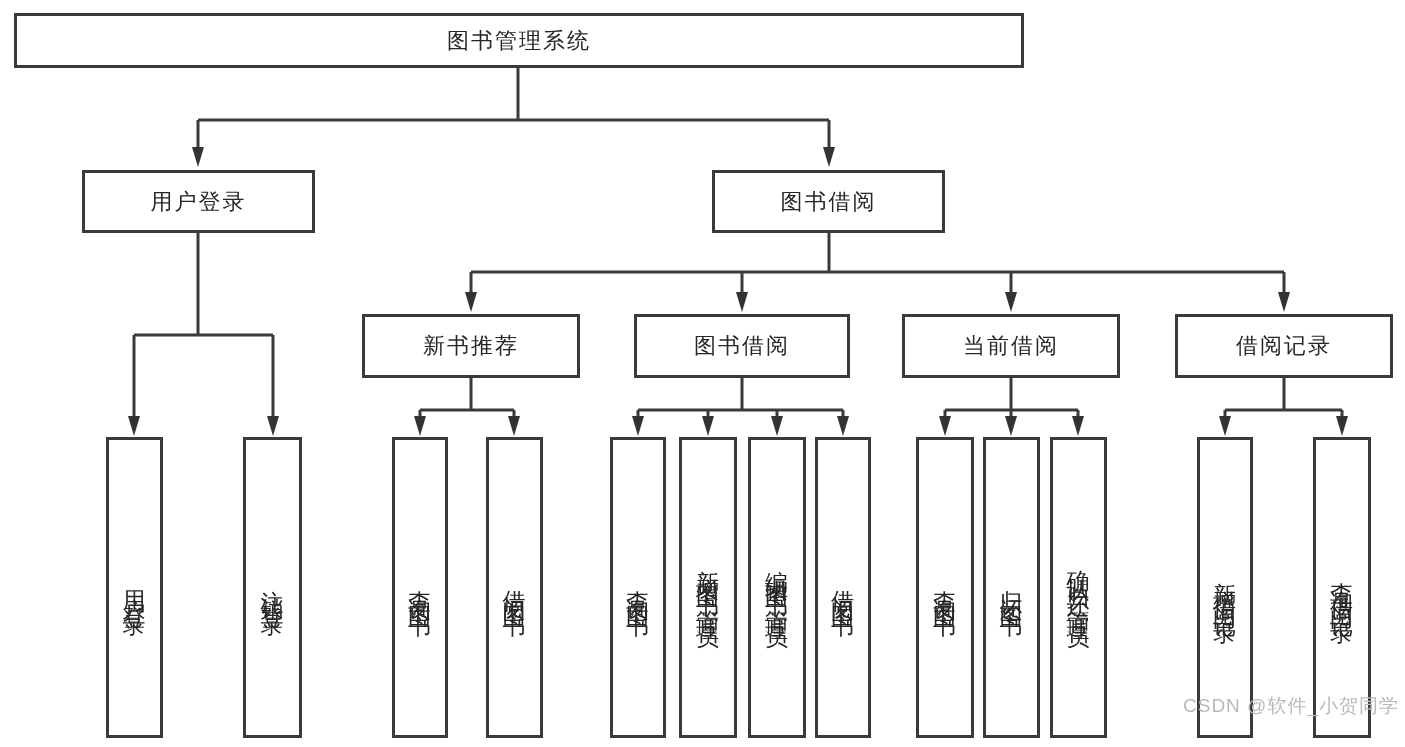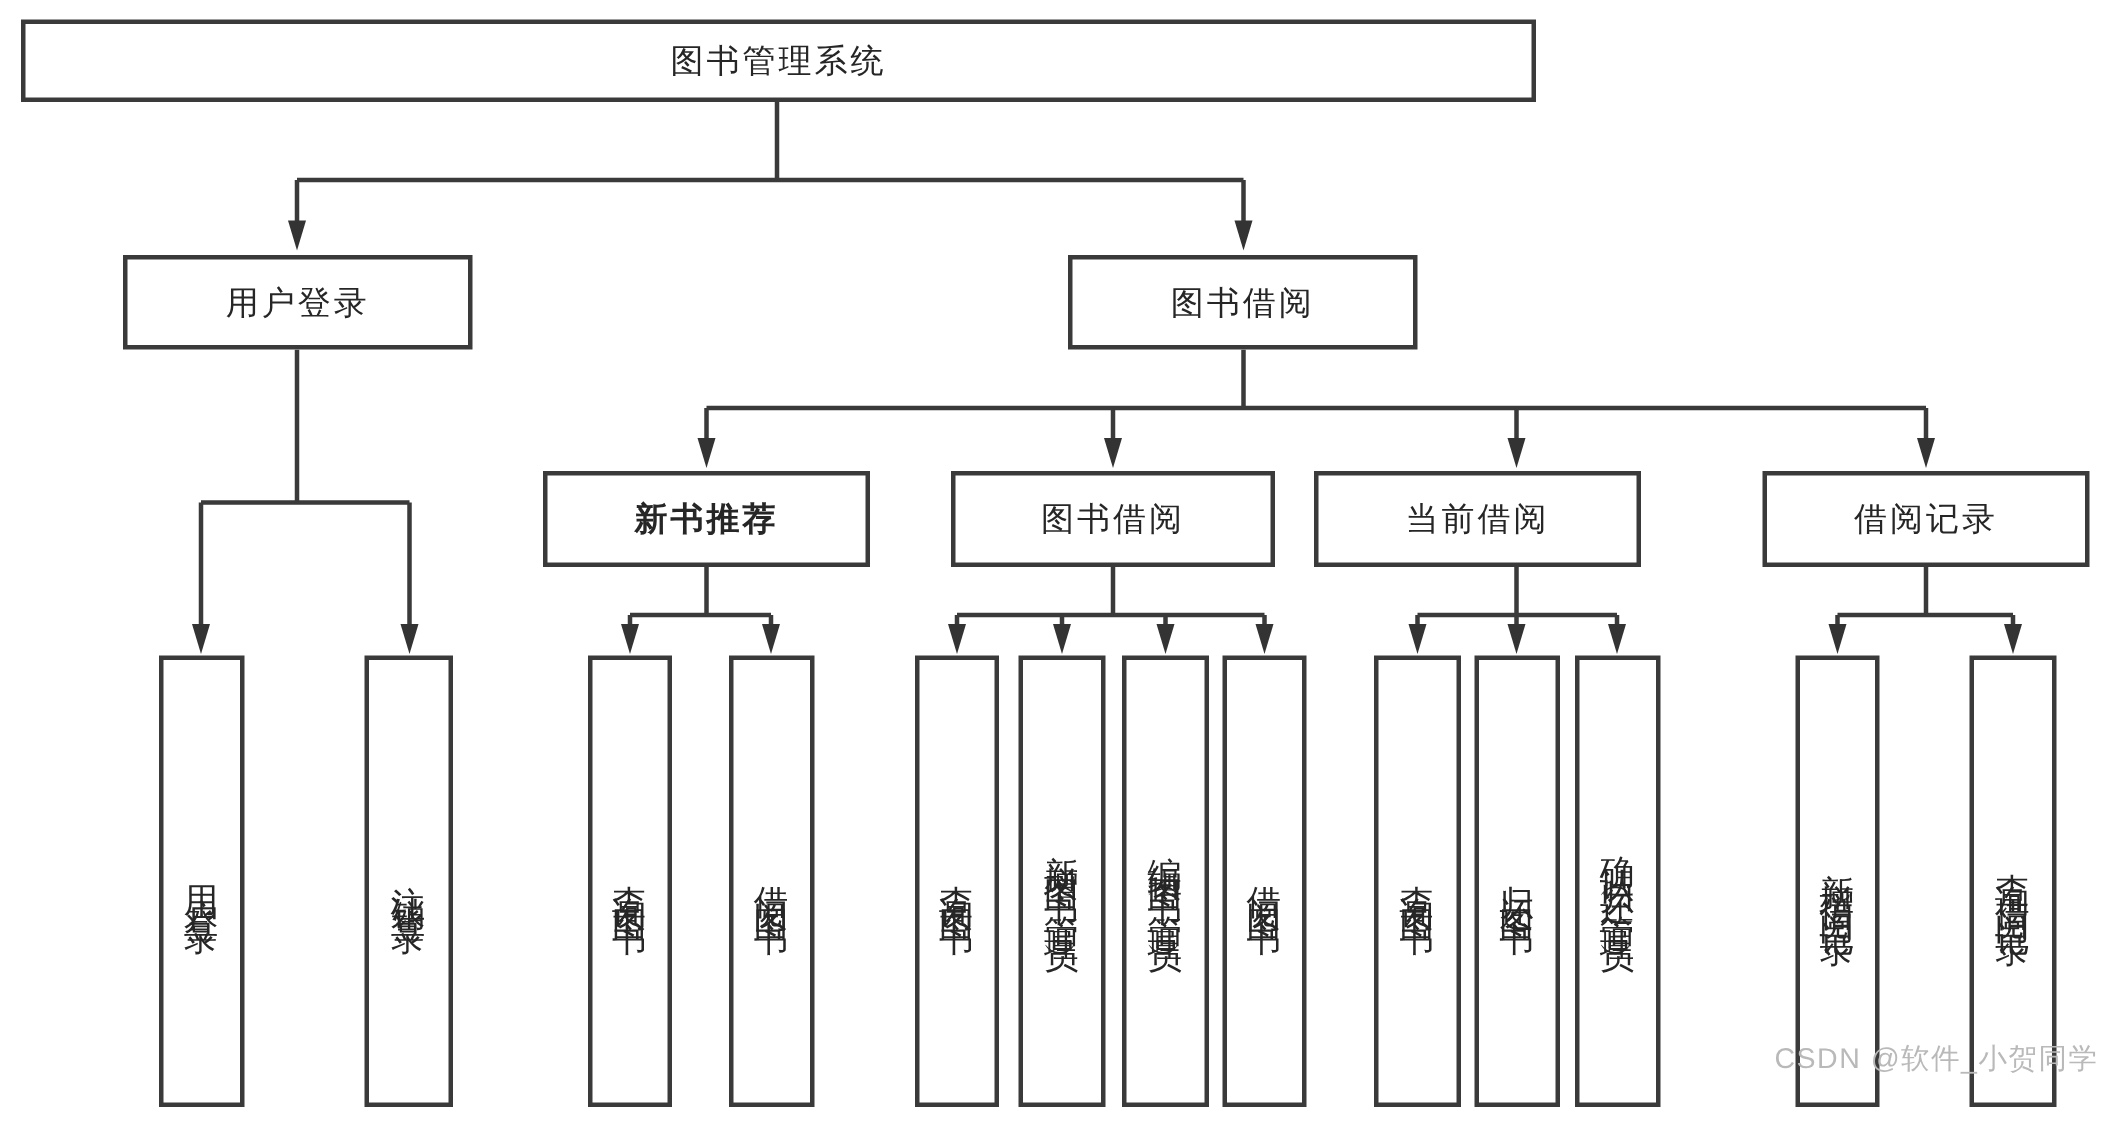--- a/index.html
+++ b/index.html
@@ -39,23 +39,23 @@
     font-size: 19px;
     color: #b9b9b9;
     letter-spacing: 1px;
     white-space: nowrap;
     z-index: 6;
   }
   
   #n-root       { left: 14px;  top: 13px;  width: 1010px; height: 55px; }
   #n-userlogin  { left: 82px;  top: 170px; width: 233px;  height: 63px; }
   #n-bookmgmt   { left: 712px; top: 170px; width: 233px;  height: 63px; }
-  #n-newbook    { left: 362px; top: 314px; width: 218px;  height: 64px; font-weight: bold; }
+  #n-newbook    { left: 362px; top: 314px; width: 218px;  height: 64px; }
   #n-borrowsec  { left: 634px; top: 314px; width: 216px;  height: 64px; align-items: center; }
-  #n-currentsec { left: 876px; top: 314px; width: 218px;  height: 64px; }
+  #n-currentsec { left: 902px; top: 314px; width: 218px;  height: 64px; }
   #n-recordsec  { left: 1175px;top: 314px; width: 218px;  height: 64px; }
   .leaf { top: 437px; height: 301px; }
   #l-login        { left: 106px;  width: 57px; }
   #l-logout       { left: 243px;  width: 59px; }
   #l-nb-query     { left: 392px;  width: 56px; }
   #l-nb-borrow    { left: 486px;  width: 57px; }
   #l-bb-query     { left: 610px;  width: 56px; }
   #l-bb-add       { left: 679px;  width: 58px; }
   #l-bb-edit      { left: 748px;  width: 58px; }
   #l-bb-borrow    { left: 815px;  width: 56px; }

